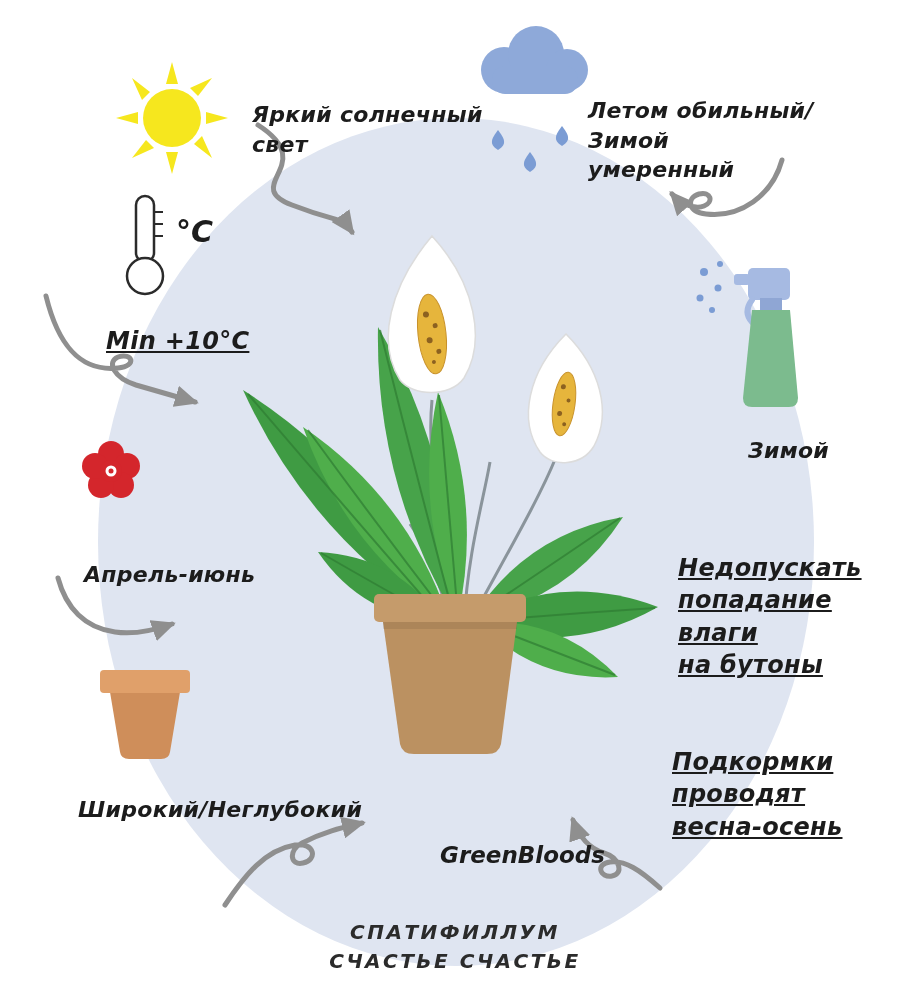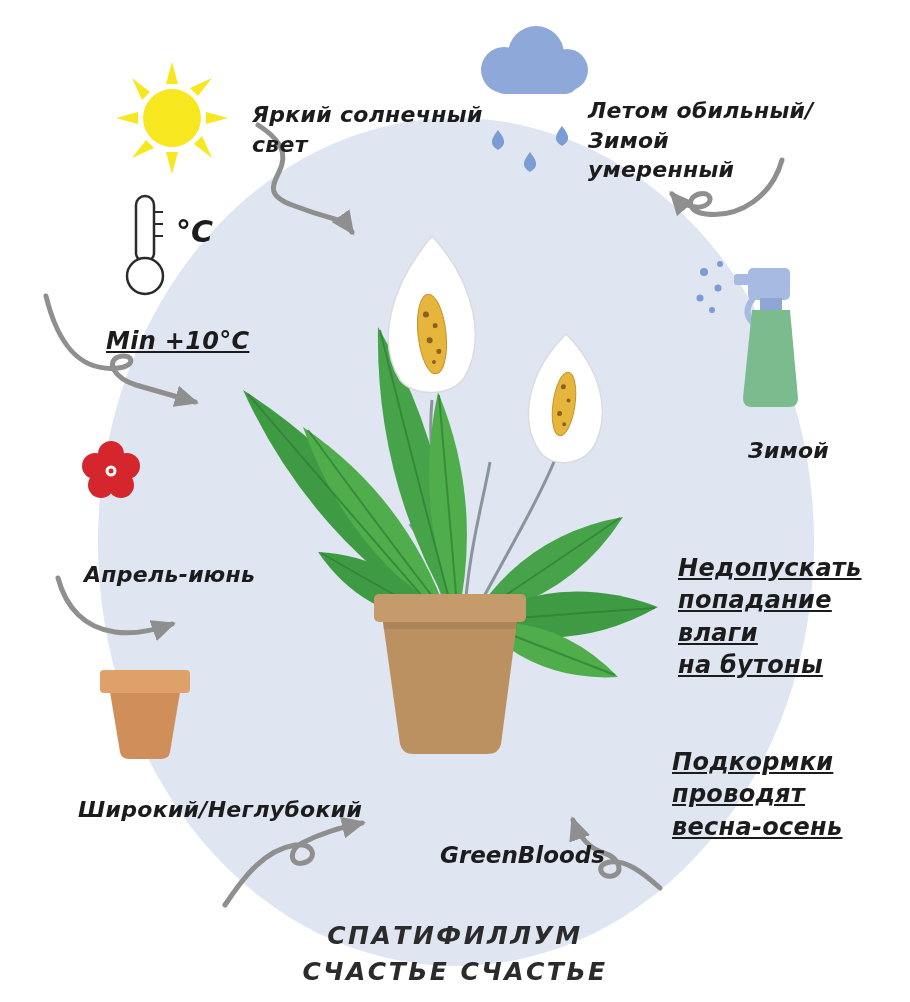--- a/index.html
+++ b/index.html
@@ -14,21 +14,21 @@
   .abs{position:absolute;}
   .label{
     position:absolute;font-style:italic;font-weight:bold;color:#1c1c1c;
     white-space:pre-line;font-size:22px;line-height:1.35;letter-spacing:.3px;margin-top:20px;
   }
   .label.small{font-size:24px;text-decoration:underline;}
   .brand{position:absolute;left:396px;top:842px;font-style:italic;font-weight:bold;
     font-size:23px;color:#1c1c1c;margin-left:44px;}
   .title{
     position:absolute;left:0;top:918px;width:910px;text-align:center;
-    font-style:italic;font-weight:bold;color:#2b2b2b;font-size:25px;
+    font-style:italic;font-weight:bold;color:#2b2b2b;font-size:20px;
     letter-spacing:2.5px;line-height:1.45;
   }
   .temp-unit{position:absolute;left:176px;top:214px;font-style:italic;font-weight:bold;
     font-size:30px;color:#1c1c1c;}
   svg{display:block;}
   .arrows{position:absolute;left:0;top:0;pointer-events:none;}
 </style>
 </head>
 <body>
 

